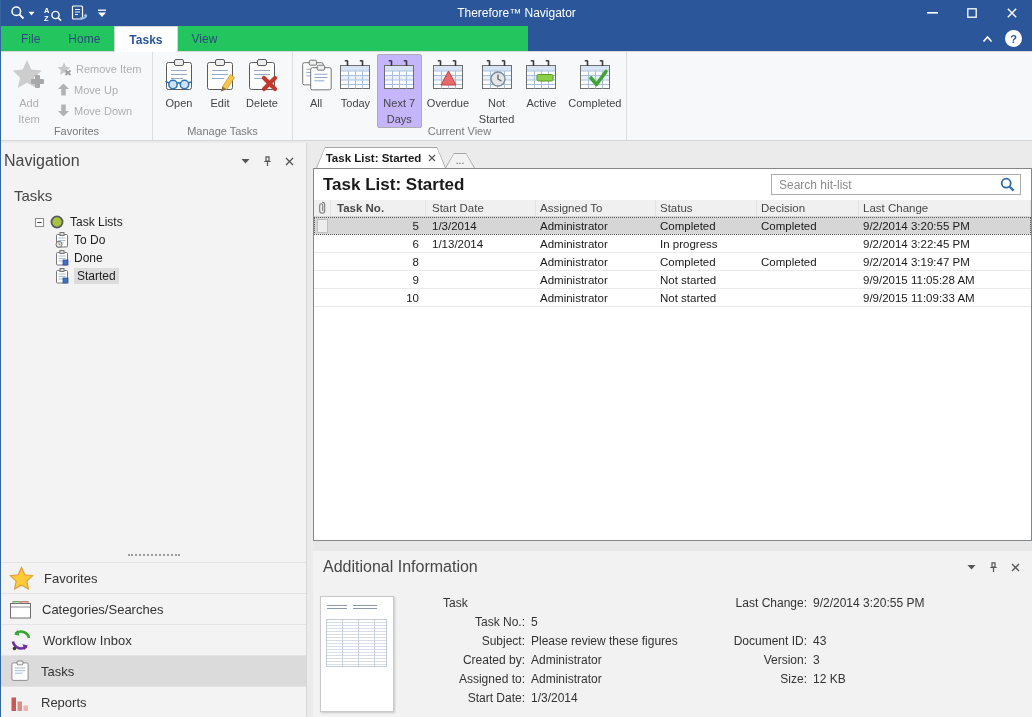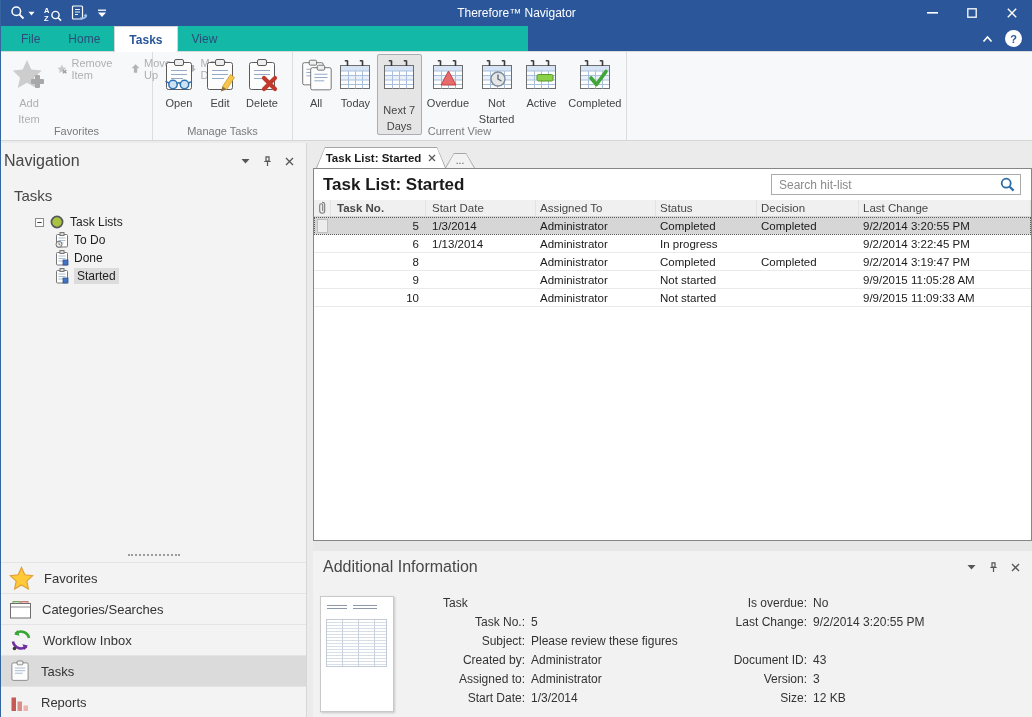--- a/index.html
+++ b/index.html
@@ -14,37 +14,37 @@
 
   
   .titlebar { position:absolute; top:0; left:0; right:0; height:26px; background:#2B579A; display:flex; align-items:center; }
   .qat { display:flex; align-items:center; gap:9px; padding-left:9px; z-index:2; }
   .qat-item { display:flex; align-items:center; gap:2px; cursor:default; }
   .app-title { position:absolute; left:0; right:0; text-align:center; font-size:12px; color:#FFFFFF; }
   .win-controls { margin-left:auto; display:flex; z-index:2; }
   .win-btn { width:40px; height:26px; display:flex; align-items:center; justify-content:center; }
 
   
-  .tabrow { position:absolute; top:26px; left:0; right:0; height:26px; background:#14b8a6; border-bottom:1px solid #D8D9DB; }
+  .tabrow { position:absolute; top:26px; left:0; right:0; height:26px; background:#22c55e; border-bottom:1px solid #D8D9DB; }
   .tabrow-blue { position:absolute; top:0; right:0; width:504px; height:25px; background:#2B579A; display:flex; align-items:center; justify-content:flex-end; gap:12px; padding-right:10px; }
   .rtabs { display:flex; height:26px; padding-left:6px; }
   .rtab { padding:0 14px; font-size:12px; color:#2A4D79; display:flex; align-items:center; }
   .rtab.active { background:#fff; border:1px solid #D4D4D4; border-bottom:none; color:#2B579A; font-weight:bold; }
   .help-circle { width:17px; height:17px; border-radius:50%; background:#fff; color:#2B579A; font-size:11px; font-weight:bold; display:flex; align-items:center; justify-content:center; }
 
   
   .ribbon { position:absolute; top:52px; left:0; right:0; height:89px; background:#F7F8F9; border-bottom:1px solid #D4D6D8; }
   .rgroup { position:absolute; top:0; height:88px; border-right:1px solid #DCDDDE; }
   .rgroup-label { position:absolute; bottom:3px; left:0; right:0; text-align:center; font-size:11px; color:#7A7A7A; }
   .rbtn { position:relative; display:flex; flex-direction:column; align-items:center; padding-top:3px; font-size:11px; color:#444; text-align:center; line-height:16px; border:1px solid transparent; border-radius:2px; }
   .rbtn .ricon { width:34px; height:34px; margin-bottom:3px; }
-  .rbtn.selected { background:#e5e5e5; border-color:#ABADB0;gap:7px; }
+  .rbtn.selected { background:#c4b5fd; border-color:#ABADB0; }
   .rbtn.disabled { color:#AFAFAF; }
   .rbig-row { display:flex; align-items:flex-start; padding:2px 0 0 5px; gap:2px; }
-  .rsmall-col { position:absolute; left:56px; top:7px; display:flex; flex-direction:row; gap:14px; }
+  .rsmall-col { position:absolute; left:56px; top:7px; display:flex; flex-direction:column; gap:2px; }
   .rsmall { display:flex; align-items:center; gap:4px; height:19px; font-size:11px; }
   .rsmall.disabled { color:#AFAFAF; }
 
   
   .nav { position:absolute; top:143px; left:0; width:306px; bottom:0; background:#F3F3F3; border-right:1px solid #D7D7D7; }
   .panel-head { display:flex; align-items:center; padding:9px 12px 0 3px; font-size:16px; color:#474747; }
   .panel-icons { margin-left:auto; display:flex; gap:12px; align-items:center; }
   .nav-section { font-size:15px; color:#474747; padding:17px 12px 0 13px; }
   .tree { margin-top:9px; padding-left:18px; font-size:12px; color:#1E1E1E; }
   .tree-row { display:flex; align-items:center; height:18px; gap:6px;margin-left:16px; }
@@ -584,24 +584,20 @@
           <div class="info-label">Assigned to:</div>
           <div class="info-value">Administrator</div>
         </div>
         <div class="info-row">
           <div class="info-label">Start Date:</div>
           <div class="info-value">1/3/2014</div>
         </div>
       </div>
     <div class="info-col info-right">
         <div class="info-row">
-          <div class="info-label">Is overdue:</div>
-          <div class="info-value">No</div>
-        </div>
-        <div class="info-row">
           <div class="info-label">Last Change:</div>
           <div class="info-value">9/2/2014 3:20:55 PM</div>
         </div>
         <div class="info-row">
           <div class="info-label"></div>
           <div class="info-value"></div>
         </div>
         <div class="info-row">
           <div class="info-label">Document ID:</div>
           <div class="info-value">43</div>

